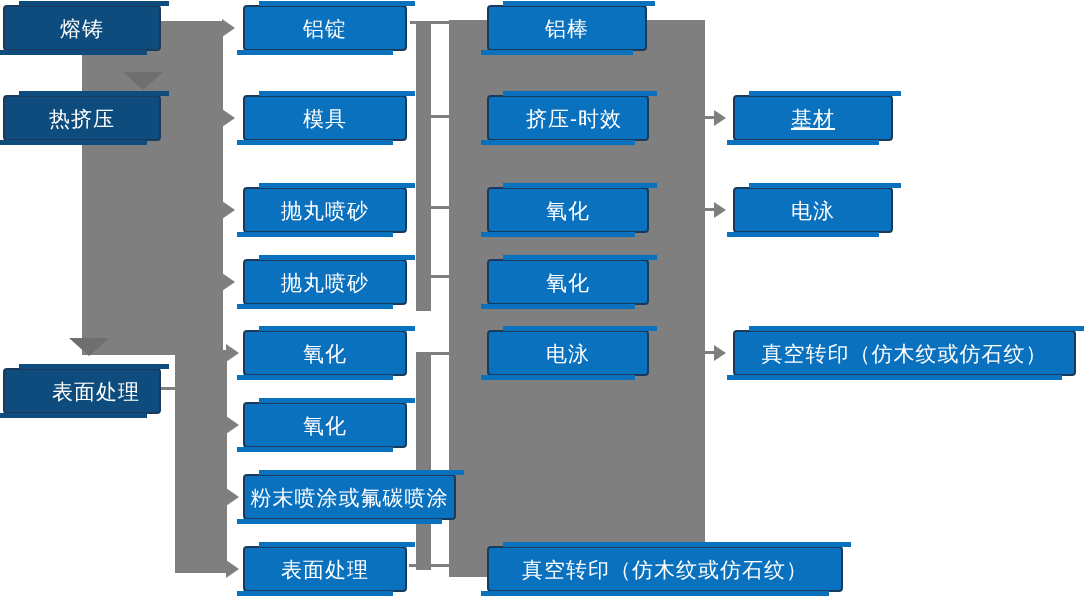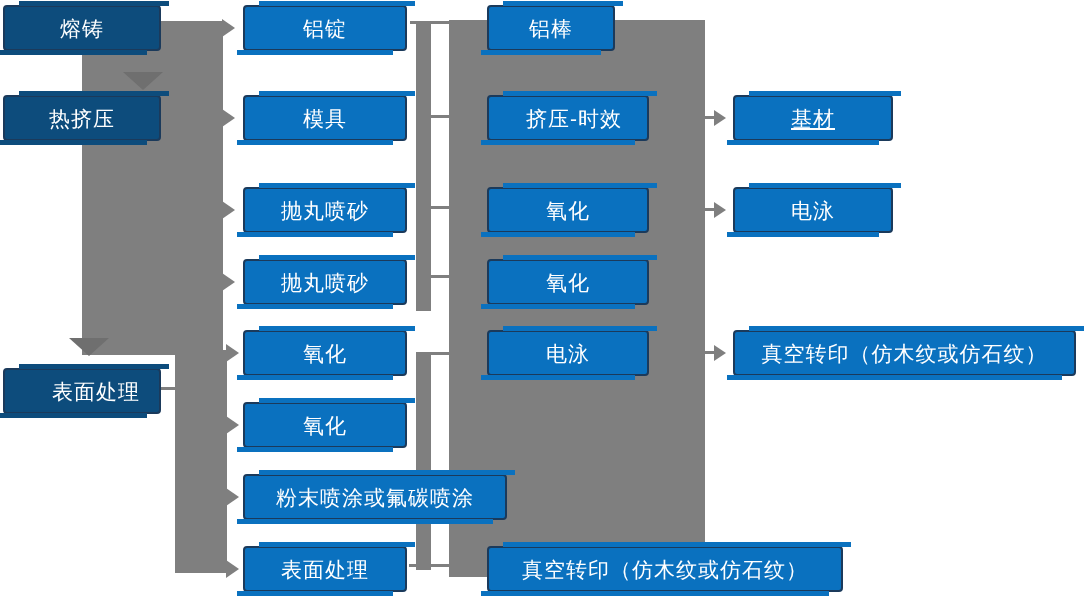--- a/index.html
+++ b/index.html
@@ -82,23 +82,23 @@
   <div id="nodes">
       <div class="node dark" style="left: 3px; top: 5px; width: 158px; height: 46px;">熔铸</div>
       <div class="node dark" style="left: 3px; top: 95px; width: 158px; height: 46px;">热挤压</div>
       <div class="node dark" style="left: 3px; top: 368px; width: 158px; height: 46px; padding-left: 28px;">表面处理</div>
       <div class="node" style="left: 243px; top: 5px; width: 164px; height: 46px; text-align: center;">铝锭</div>
       <div class="node" style="left: 243px; top: 95px; width: 164px; height: 46px; text-align: center;">模具</div>
       <div class="node" style="left: 243px; top: 187px; width: 164px; height: 46px;">抛丸喷砂</div>
       <div class="node" style="left: 243px; top: 259px; width: 164px; height: 46px;">抛丸喷砂</div>
       <div class="node" style="left: 243px; top: 330px; width: 164px; height: 46px;">氧化</div>
       <div class="node" style="left: 243px; top: 402px; width: 164px; height: 46px;">氧化</div>
-      <div class="node" style="left: 243px; top: 474px; width: 264px; height: 46px;">粉末喷涂或氟碳喷涂</div>
+      <div class="node" style="left: 243px; top: 474px; width: 213px; height: 46px;">粉末喷涂或氟碳喷涂</div>
       <div class="node" style="left: 243px; top: 546px; width: 164px; height: 46px;">表面处理</div>
-      <div class="node" style="left: 487px; top: 5px; width: 128px; height: 46px;">铝棒</div>
+      <div class="node" style="left: 487px; top: 5px; width: 160px; height: 46px;">铝棒</div>
       <div class="node" style="left: 487px; top: 95px; width: 162px; height: 46px; padding-left: 12px;">挤压-时效</div>
       <div class="node" style="left: 487px; top: 187px; width: 162px; height: 46px;">氧化</div>
       <div class="node" style="left: 487px; top: 259px; width: 162px; height: 46px;">氧化</div>
       <div class="node" style="left: 487px; top: 330px; width: 162px; height: 46px;">电泳</div>
       <div class="node" style="left: 487px; top: 546px; width: 356px; height: 46px;">真空转印（仿木纹或仿石纹）</div>
       <div class="node" style="left: 733px; top: 95px; width: 160px; height: 46px; text-decoration: underline;">基材</div>
       <div class="node" style="left: 733px; top: 187px; width: 160px; height: 46px;">电泳</div>
       <div class="node" style="left: 733px; top: 330px; width: 343px; height: 46px;">真空转印（仿木纹或仿石纹）</div>
     </div>
 </div>

